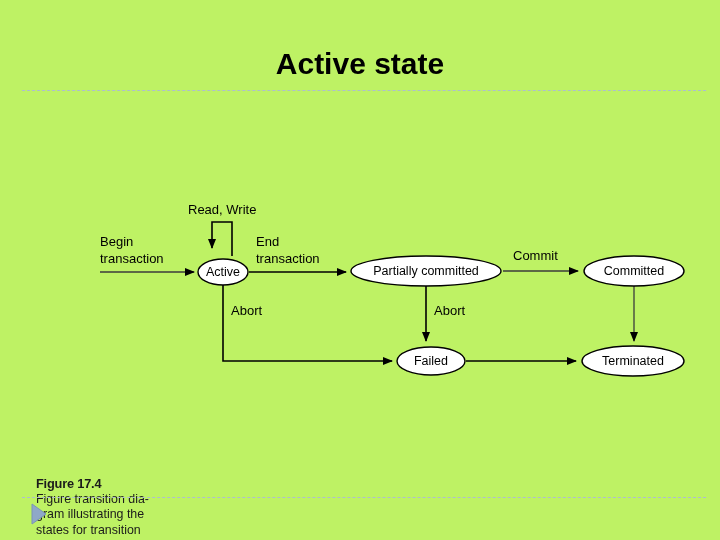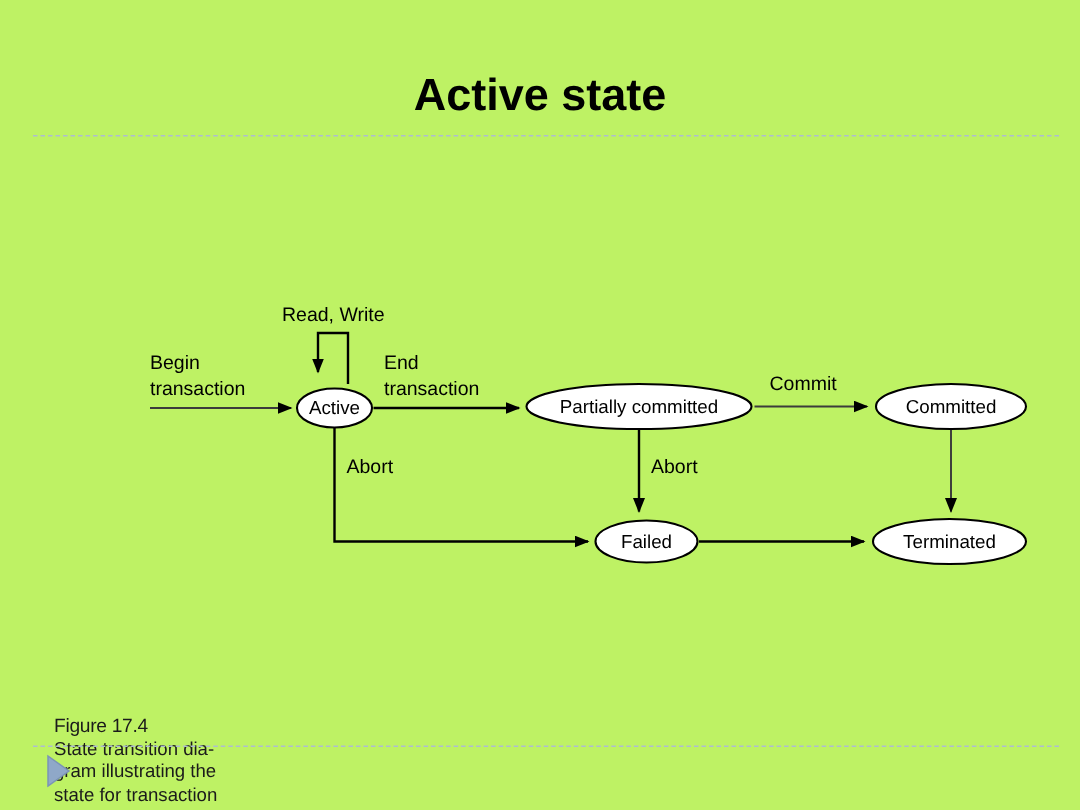--- a/index.html
+++ b/index.html
@@ -75,21 +75,21 @@
   #caption {
     position: absolute;
     left: 36px;
     top: 290px;
     width: 160px;
     color: #1b1b1b;
     font-size: 12.4px;
     line-height: 15.4px;
   }
   #caption-heading {
-    font-weight: normal;
+    font-weight: bold;
     font-size: 12.8px;
     line-height: 16px;
     letter-spacing: -0.2px;
   }
   #caption-body {
     font-size: 12.4px;
     line-height: 15.4px;
   }
 
   
@@ -191,23 +191,23 @@
       <text class="edge-label" x="231" y="129">Abort</text>
 
       <text class="edge-label" x="434" y="129">Abort</text>
 
       <text class="edge-label" x="513" y="74">Commit</text>
     </svg>
 
     <div id="caption">
       <div id="caption-heading">Figure 17.4</div>
       <div id="caption-body">
-        <div>State transition dia-</div>
+        <div>Figure transition dia-</div>
         <div>gram illustrating the</div>
-        <div>state for transaction</div>
+        <div>states for transition</div>
         <div>execution.</div>
       </div>
     </div>
   </div>
 
   <div class="dashed-rule" id="footer-rule"></div>
 
   <svg id="footer-nav" viewBox="0 0 16 22">
     <polygon points="1,1 15,11 1,21" fill="#8fa8c8" stroke="#7b94b5" stroke-width="1"></polygon>
   </svg>

